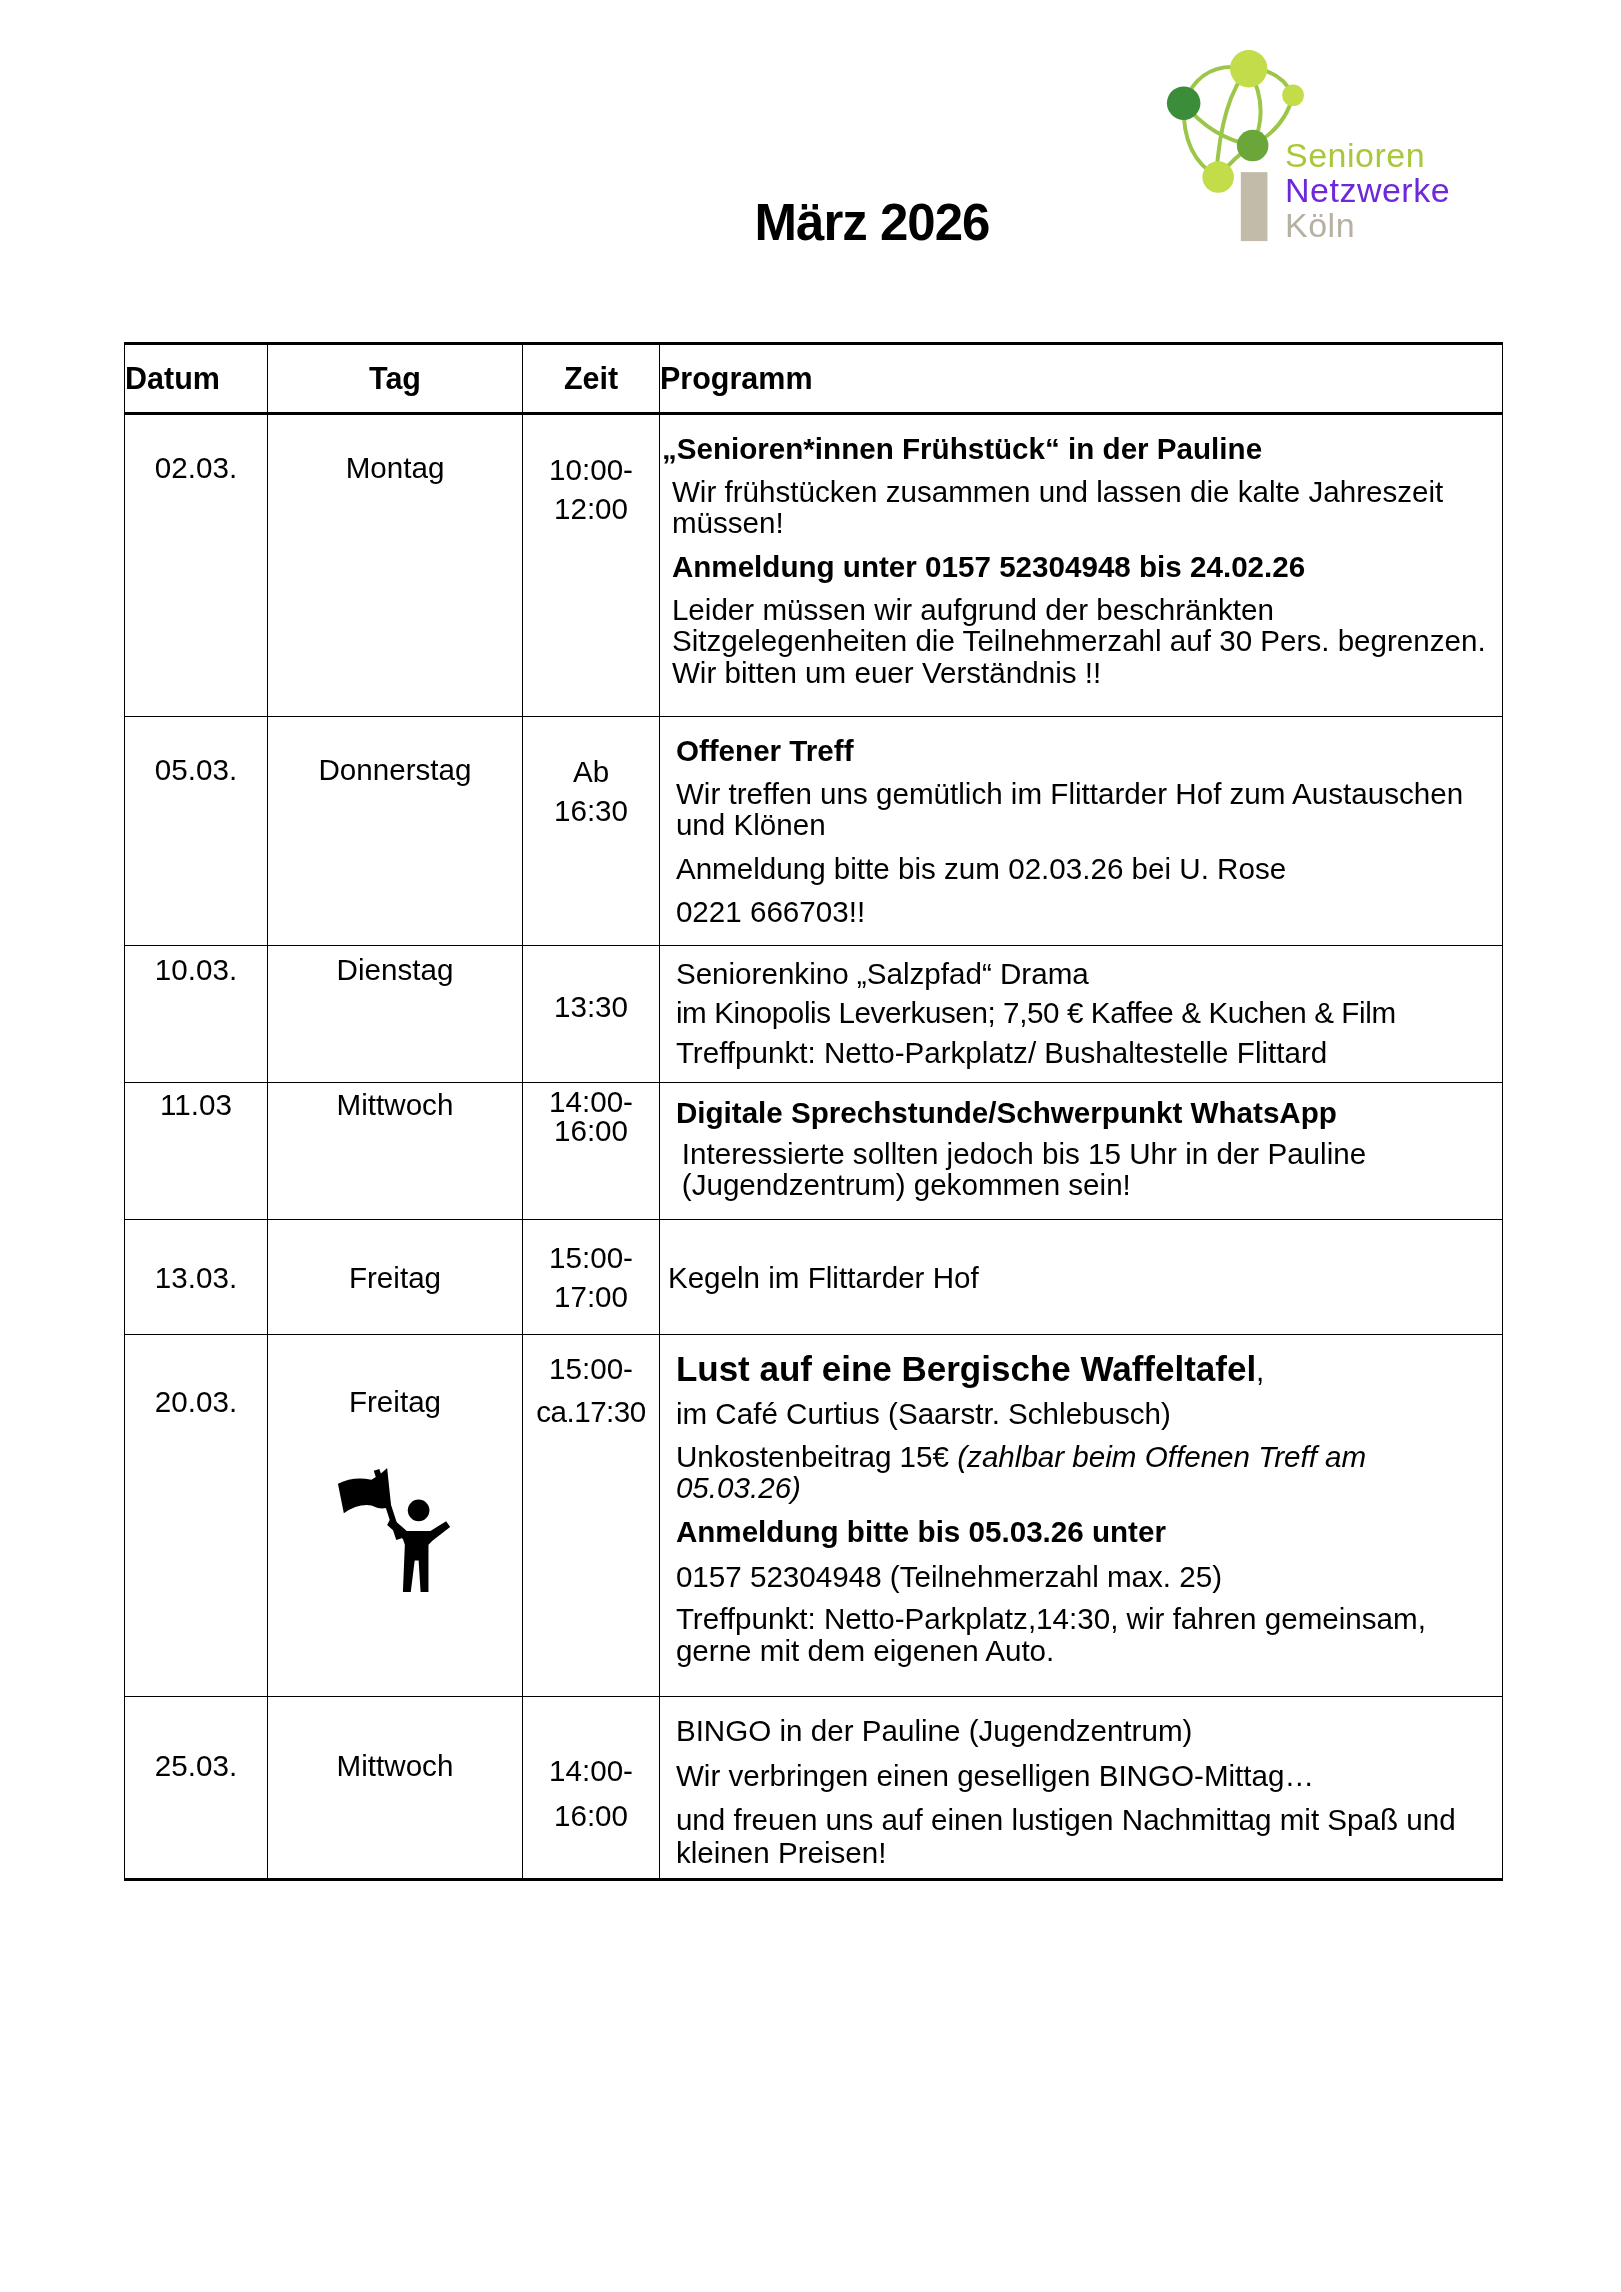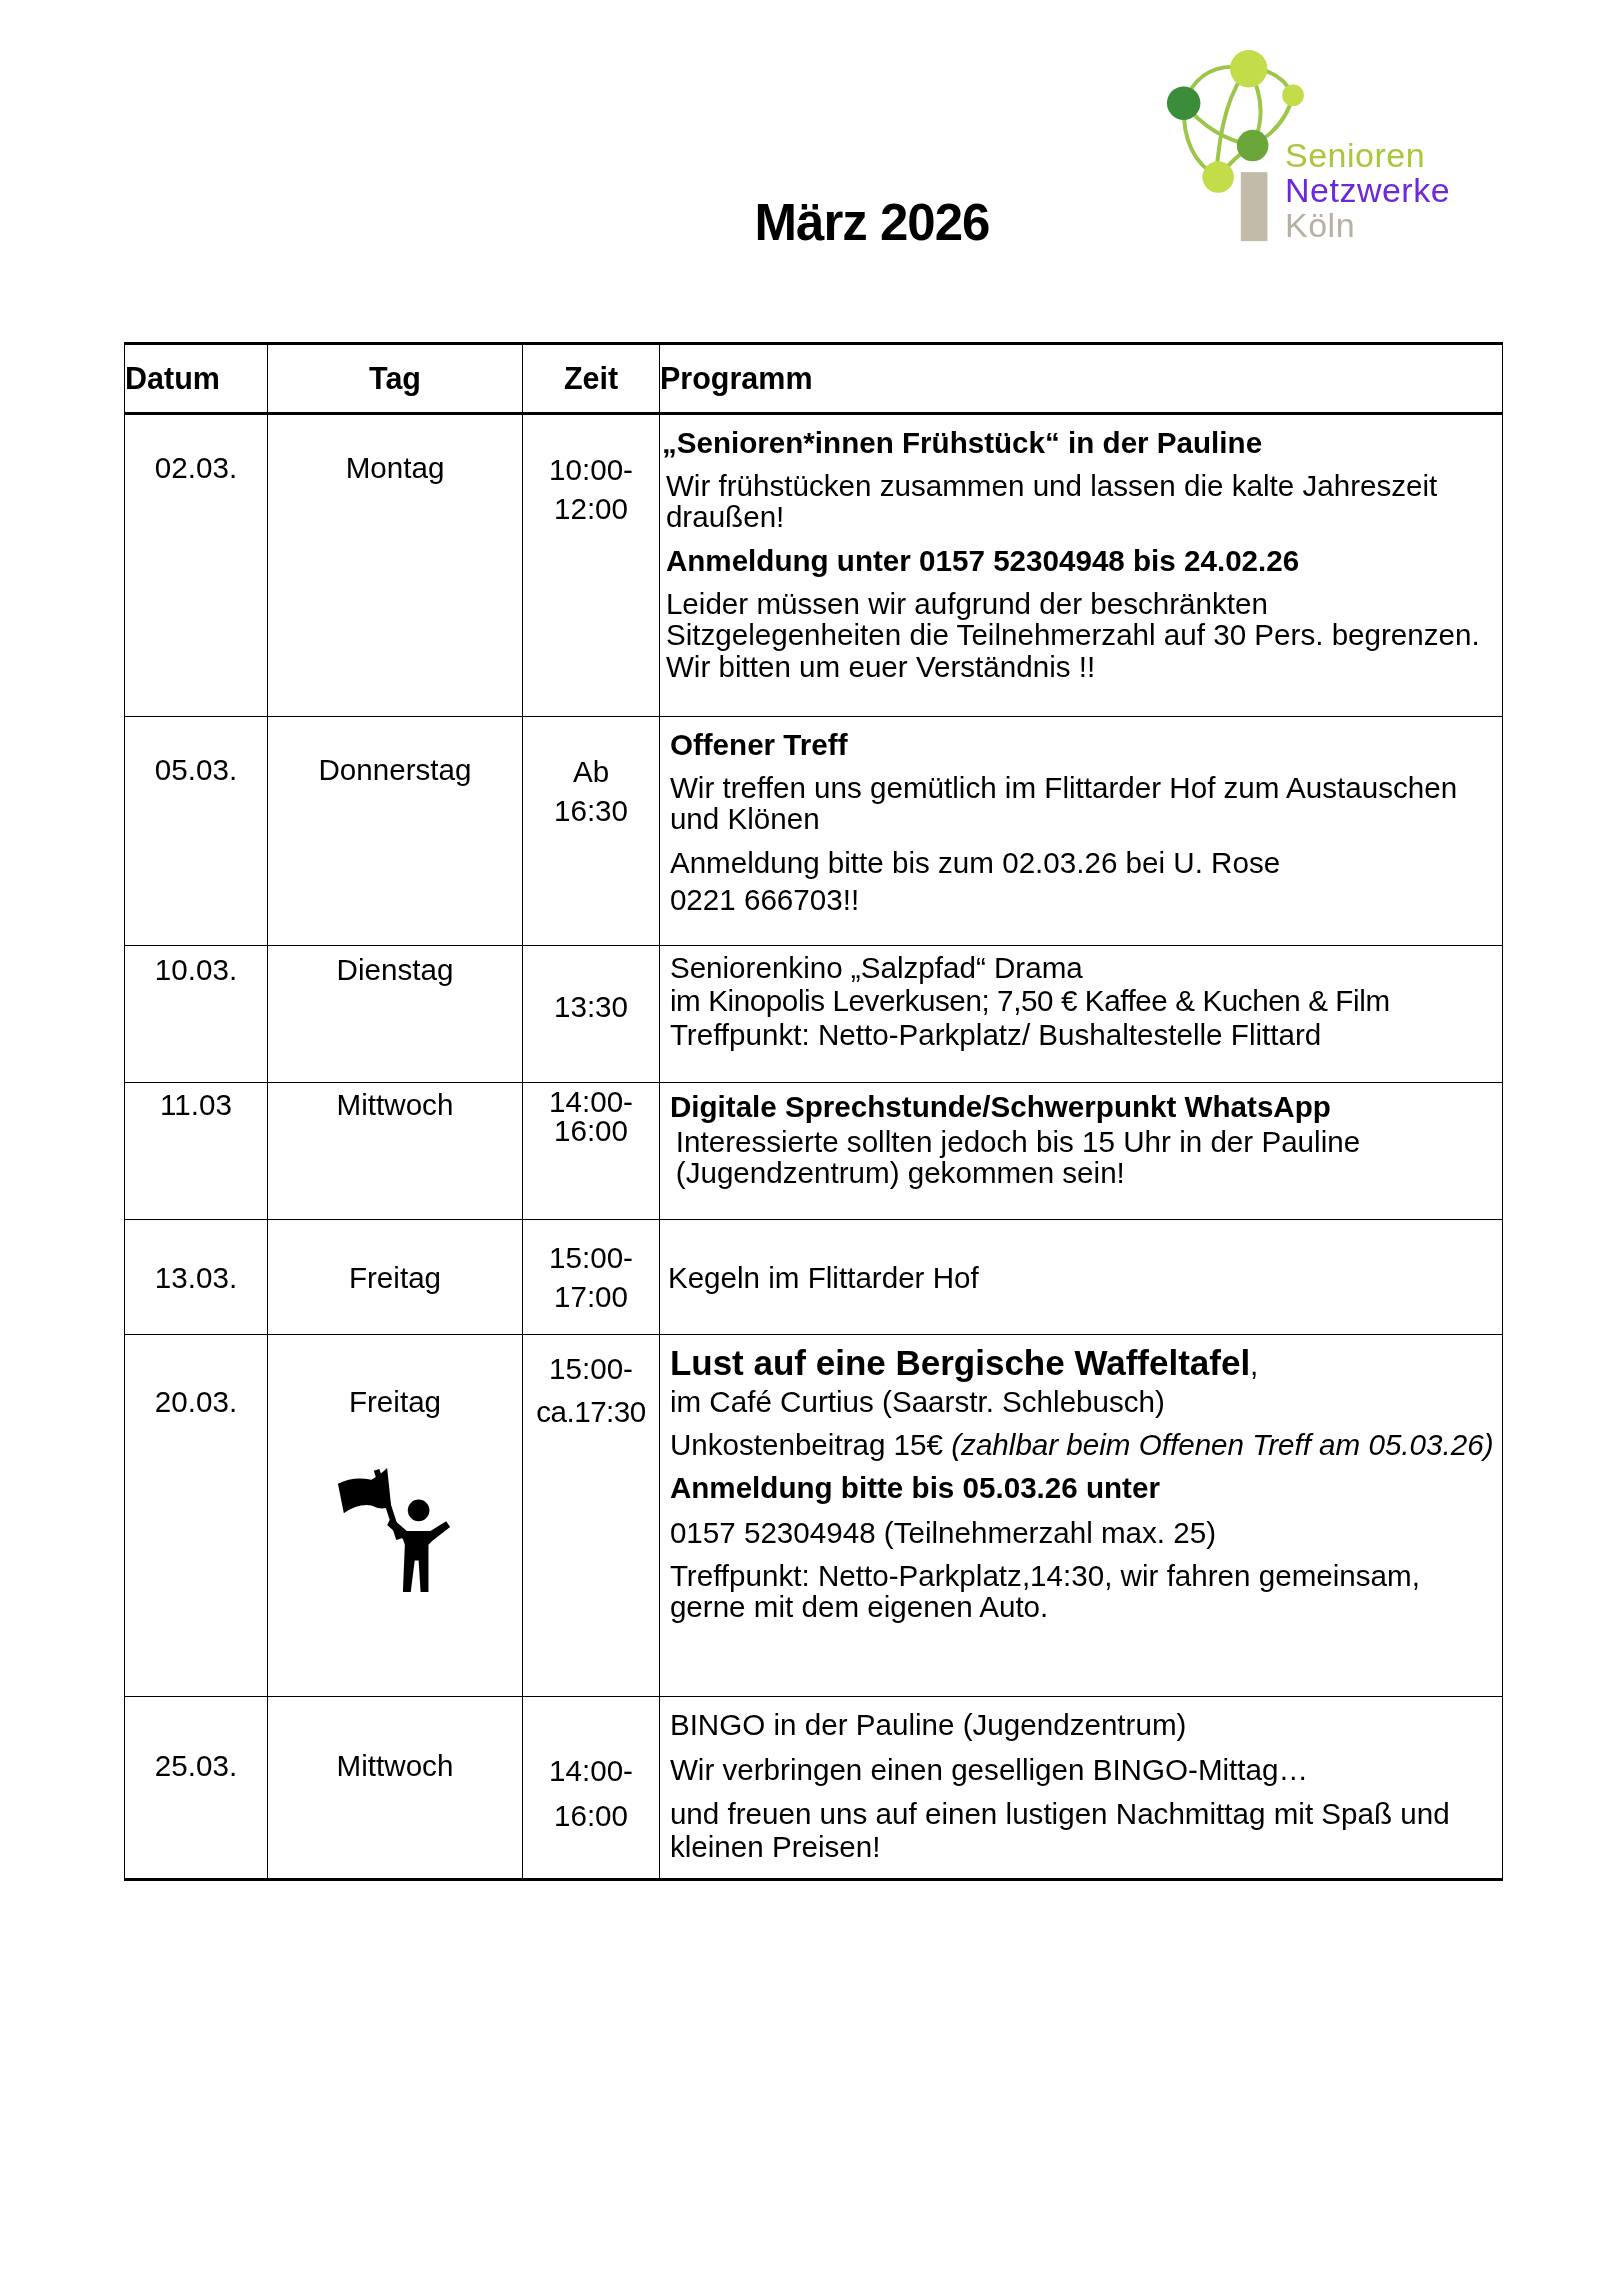--- a/index.html
+++ b/index.html
@@ -22,21 +22,21 @@
   table.sched tr.hdr { border-top:3px solid #000; }
   table.sched tr.hdr th { border-top:3px solid #000; border-bottom:3px solid #000; }
   .c-date { width:142px; text-align:center; }
   .c-day { width:254px; text-align:center; }
   .c-time { width:136px; text-align:center; }
   .c-prog { width:842px; text-align:left; }
   th.c-date { text-align:left; padding-left:2px; }
   th.c-prog { text-align:left; padding-left:2px; }
   .cellpad { padding-top:35px; }
   .prog { padding:7.9px 0 0 7.9px; }
-  .prog p { margin:2px; }
+  .prog p { margin:8px; }
   .gap { margin-top:9.9px !important; }
   b { font-weight:normal; }
   .big { font-size:35px; font-weight:bold; }
   i { font-style:italic; }
   tr.thick-bottom td { border-bottom:3px solid #000; }
   .flag { display:block; margin:47px auto 0 auto; }
 </style>
 </head>
 <body>
 
@@ -89,21 +89,21 @@
         </td>
     <td class="c-time">
           <div class="cellpad" style="line-height:39px">
       <div>10:00-</div>
       <div>12:00</div>
           </div>
         </td>
     <td class="c-prog">
           <div class="prog" style="padding-left:3.9px">
       <p style="font-weight:bold;margin-left:-2px">„Senioren*innen Frühstück“ in der Pauline</p>
-      <p class="gap" style="line-height:31.5px">Wir frühstücken zusammen und lassen die kalte Jahreszeit draußen!</p>
+      <p class="gap" style="line-height:31.5px">Wir frühstücken zusammen und lassen die kalte Jahreszeit müssen!</p>
       <p class="gap" style="font-weight:bold">Anmeldung unter 0157 52304948 bis 24.02.26</p>
       <p class="gap" style="line-height:31.5px"><span>Leider müssen wir aufgrund der beschränkten Sitzgelegenheiten die Teilnehmerzahl auf </span><b>30 Pers.</b><span> begrenzen. Wir bitten um euer Verständnis !!</span></p>
     </div>
         </td>
   </tr>
 
   <tr style="height:229px">
     <td class="c-date">
           <div class="cellpad">05.03.</div>
         </td>

